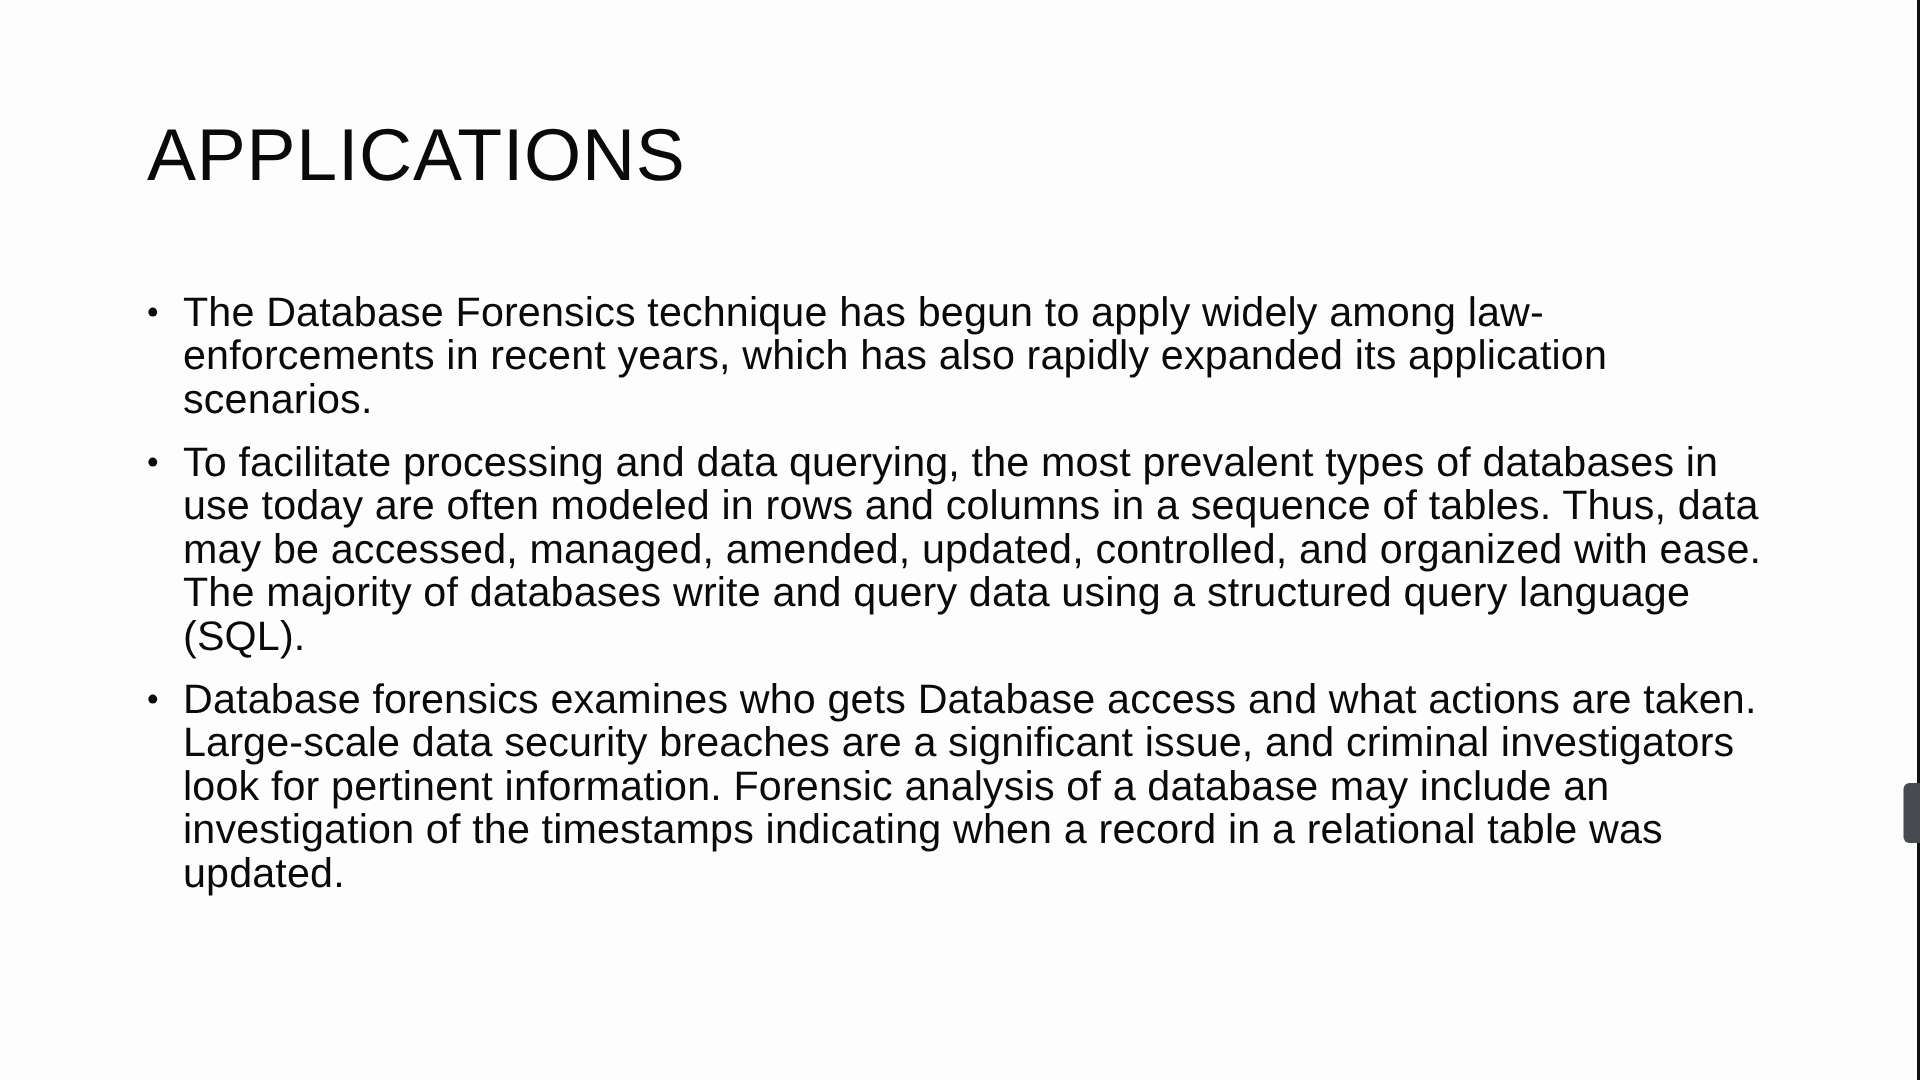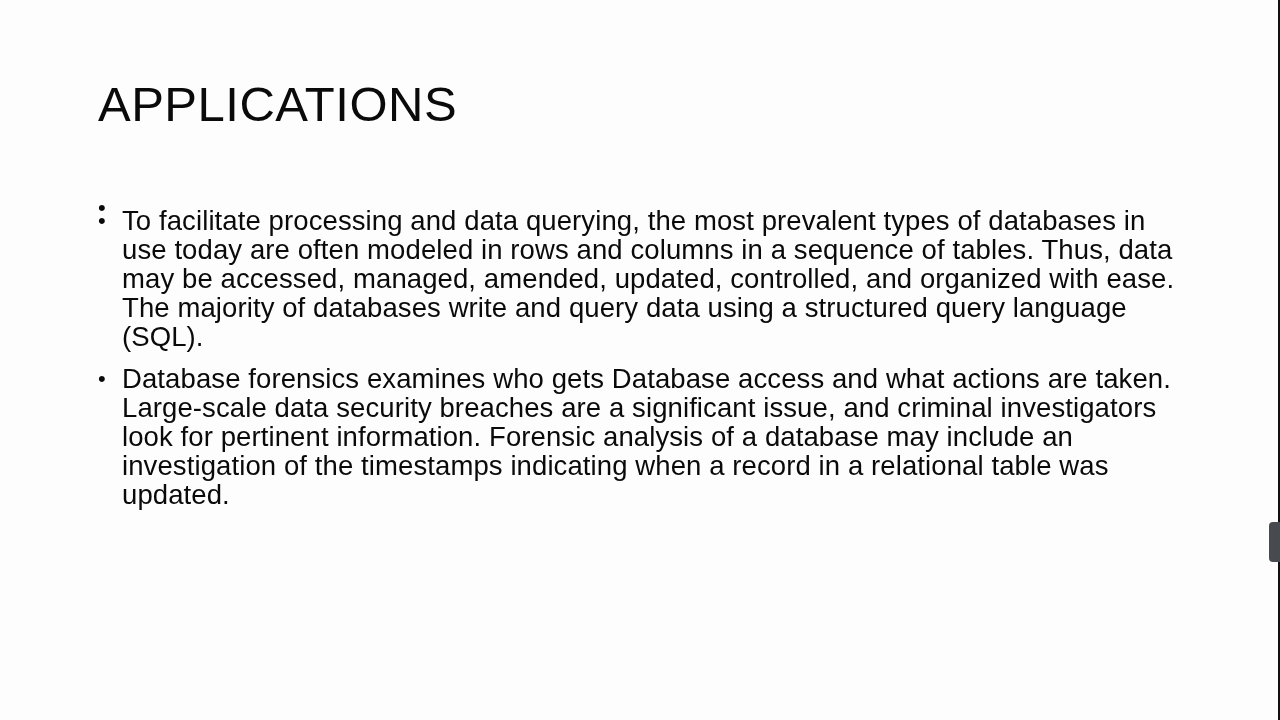--- a/index.html
+++ b/index.html
@@ -74,20 +74,21 @@
 </style>
 </head>
 <body>
 
 <div class="slide">
   <h1 class="title">APPLICATIONS</h1>
 
   <ul class="bullets">
     <li class="bullet">
       <span class="bullet-dot">•</span>
+      <span>The Database Forensics technique has begun to apply widely among law-enforcements in recent years, which has also rapidly expanded its application scenarios.</span>
     </li>
     <li class="bullet">
       <span class="bullet-dot">•</span>
       <span>To facilitate processing and data querying, the most prevalent types of databases in use today are often modeled in rows and columns in a sequence of tables. Thus, data may be accessed, managed, amended, updated, controlled, and organized with ease. The majority of databases write and query data using a structured query language (SQL).</span>
     </li>
     <li class="bullet">
       <span class="bullet-dot">•</span>
       <span>Database forensics examines who gets Database access and what actions are taken. Large-scale data security breaches are a significant issue, and criminal investigators look for pertinent information. Forensic analysis of a database may include an investigation of the timestamps indicating when a record in a relational table was updated.</span>
     </li>
   </ul>

